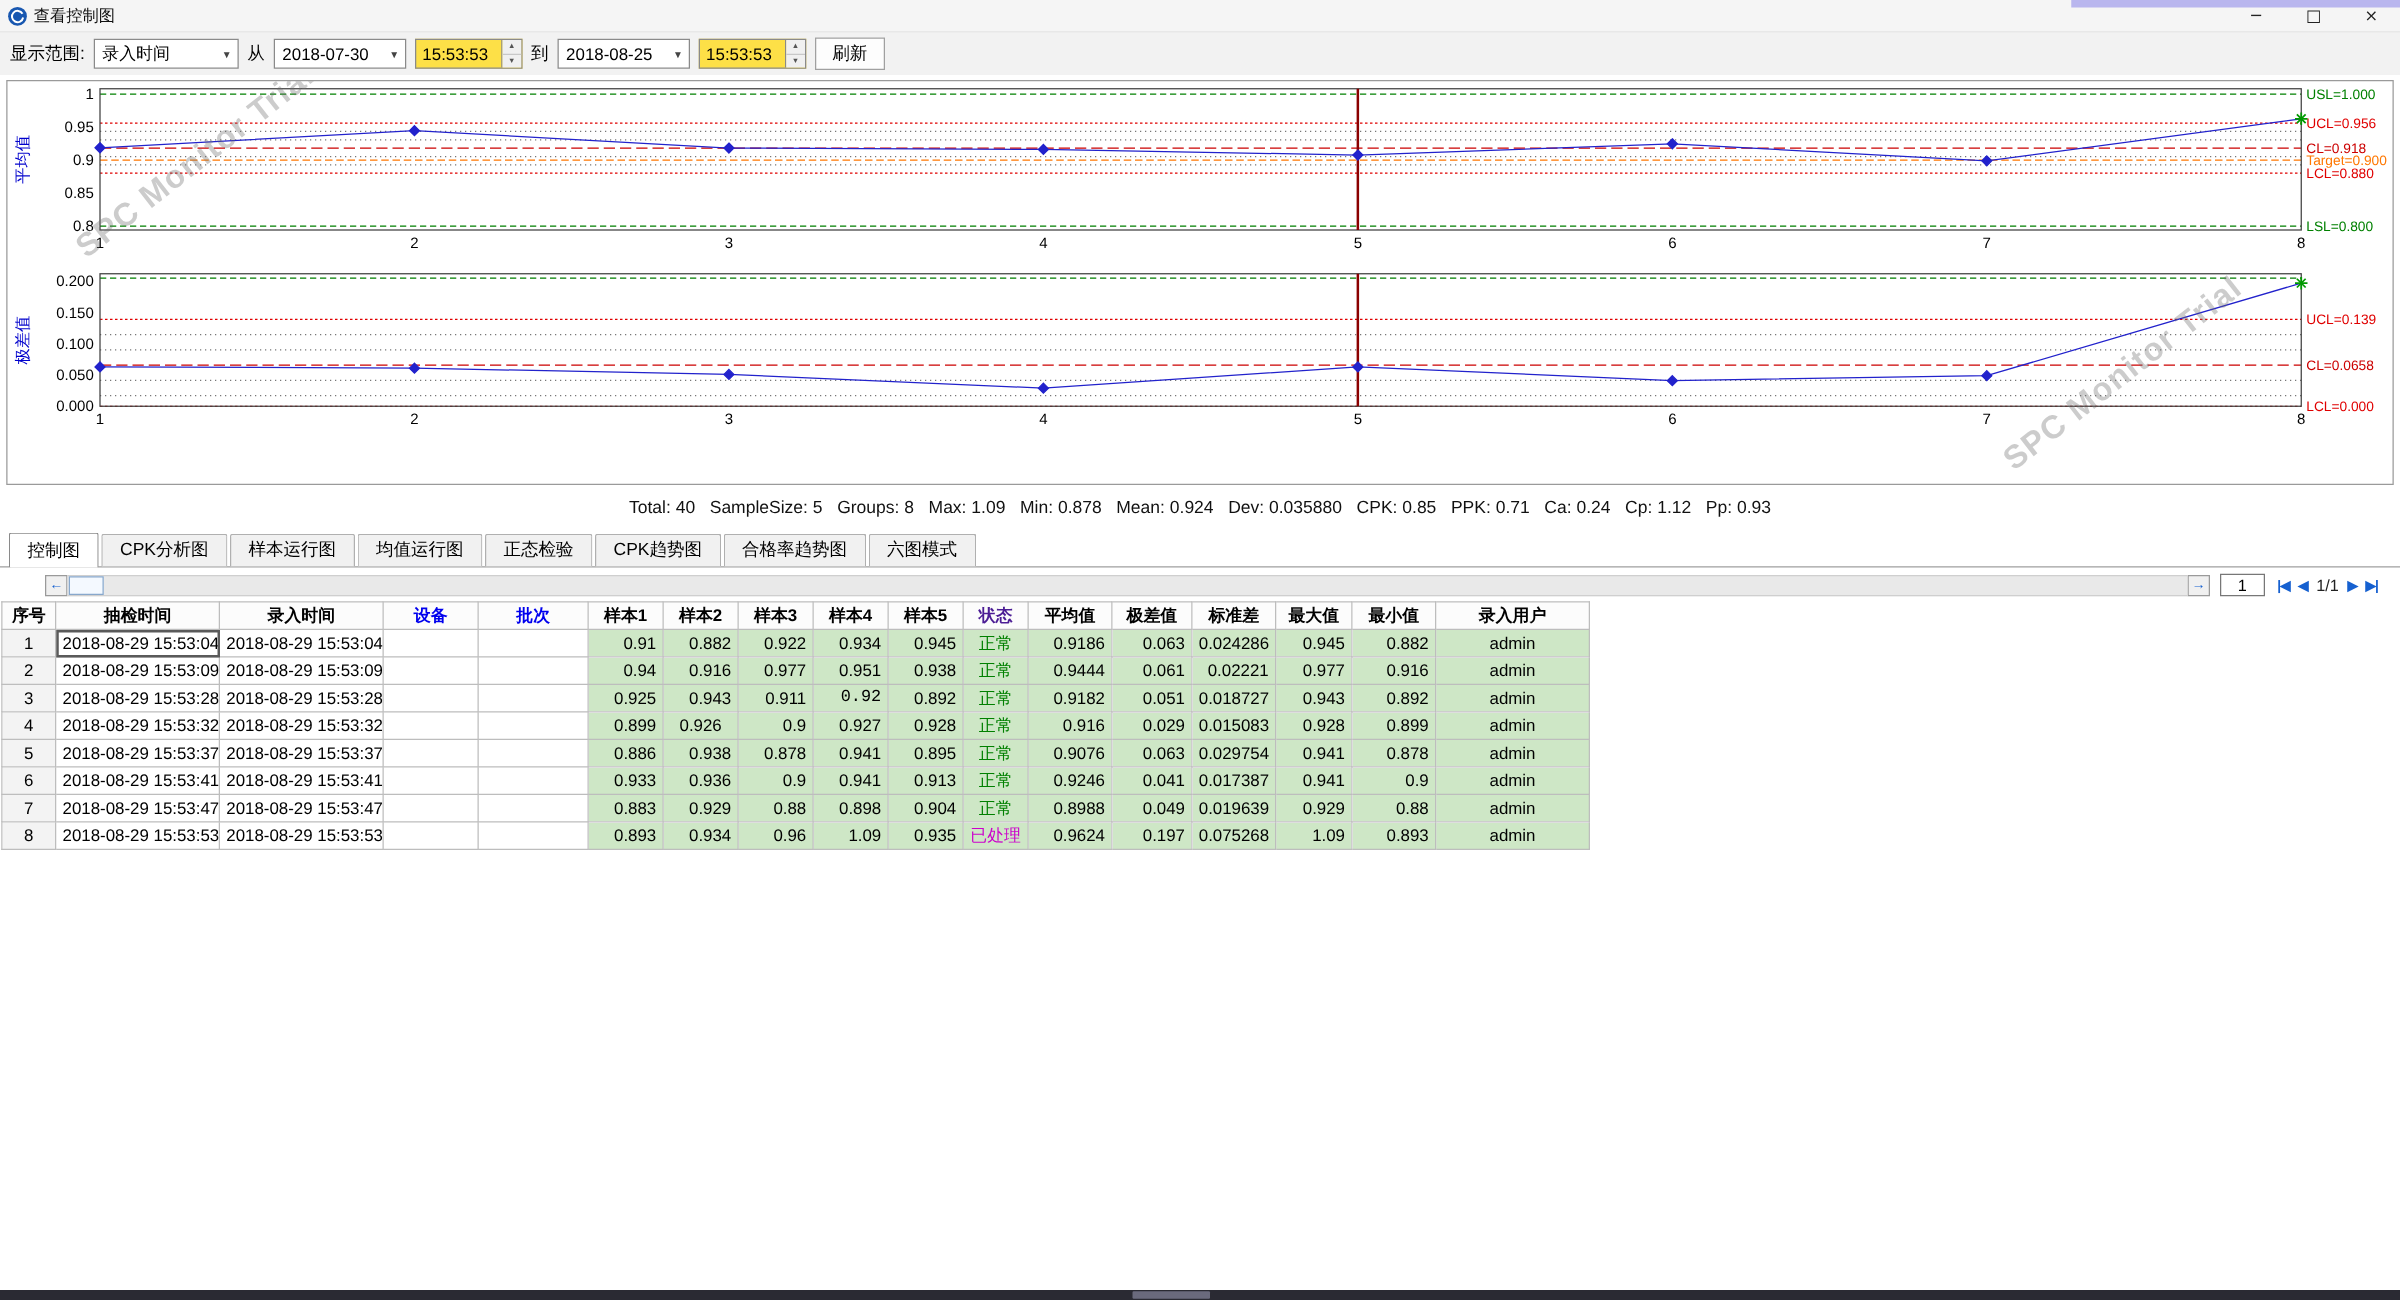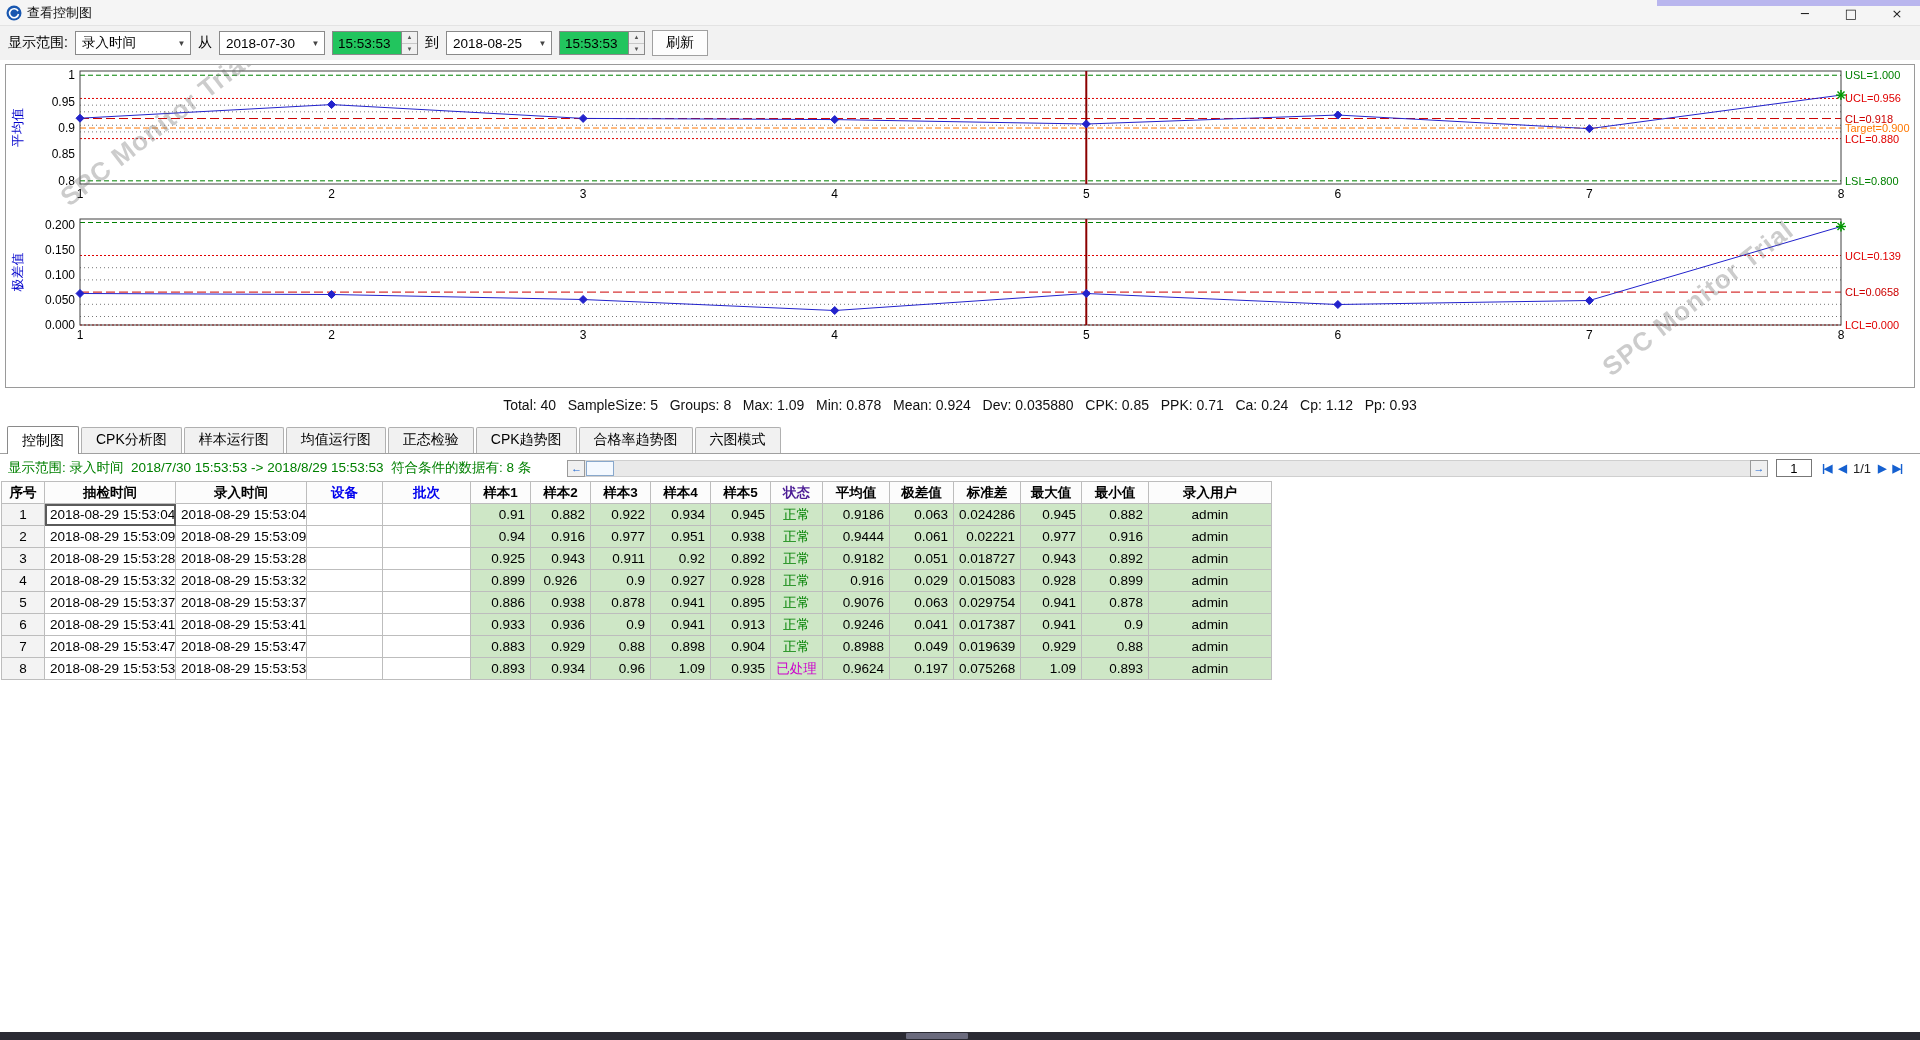--- a/index.html
+++ b/index.html
@@ -30,21 +30,21 @@
   }
   .tb-label { font-size:14px; }
   .combo {
     height:24px; background:#fff; border:1px solid #8a8a8a; display:inline-flex;
     align-items:center; padding-left:6px; position:relative;
   }
   .combo-text { font-size:13.5px; flex:1; }
   .combo-arrow { width:17px; text-align:center; font-size:8px; color:#444; }
   .w116 { width:116px; } .w104 { width:106px; }
   .spinbox {
-    height:24px; width:86px; background:#22c55e; border:1px solid #8a8a8a;
+    height:24px; width:86px; background:#fde047; border:1px solid #8a8a8a;
     display:inline-flex; align-items:stretch;
   }
   .spin-text { flex:1; font-size:13.5px; display:flex; align-items:center; padding-left:5px; }
   .spin { width:16px; display:flex; flex-direction:column; border-left:1px solid #8a8a8a; }
   .spin-btn {
     flex:1; font-size:6px; color:#555; background:#f0f0f0; display:flex;
     align-items:center; justify-content:center;
   }
   .spin-btn:first-child { border-bottom:1px solid #c8c8c8; }
   .btn {
@@ -263,21 +263,20 @@
     <div class="tab">CPK分析图</div>
     <div class="tab">样本运行图</div>
     <div class="tab">均值运行图</div>
     <div class="tab">正态检验</div>
     <div class="tab">CPK趋势图</div>
     <div class="tab">合格率趋势图</div>
     <div class="tab">六图模式</div>
   </div>
 
 <div class="infobar">
-  <span class="info-text">显示范围: 录入时间  2018/7/30 15:53:53 -&gt; 2018/8/29 15:53:53  符合条件的数据有: 8 条</span>
   <div class="hscroll">
     <div class="hs-btn">←</div>
     <div class="hs-track">
       <div class="hs-thumb"></div>
     </div>
     <div class="hs-btn">→</div>
   </div>
   <input class="page-input" value="1" style="">
   <div class="pager">
     <span class="pg-btn">|◀</span>
@@ -351,21 +350,21 @@
       </tr>
       <tr>
         <td class="idx" style="text-align: center;">3</td>
         <td style="text-align: center;">2018-08-29 15:53:28</td>
         <td style="text-align: center;">2018-08-29 15:53:28</td>
         <td style="text-align: center;"></td>
         <td style="text-align: center;"></td>
         <td class="green" style="text-align: right;">0.925</td>
         <td class="green" style="text-align: right;">0.943</td>
         <td class="green" style="text-align: right;">0.911</td>
-        <td class="green" style="text-align: right;">0.92</td>
+        <td class="green" style="text-align: right; font-family: Liberation Mono, monospace;">0.92</td>
         <td class="green" style="text-align: right;">0.892</td>
         <td class="green" style="text-align: center; color: rgb(0, 128, 0);">正常</td>
         <td class="green" style="text-align: right;">0.9182</td>
         <td class="green" style="text-align: right;">0.051</td>
         <td class="green" style="text-align: right;">0.018727</td>
         <td class="green" style="text-align: right;">0.943</td>
         <td class="green" style="text-align: right;">0.892</td>
         <td class="green" style="text-align: center;">admin</td>
       </tr>
       <tr>

